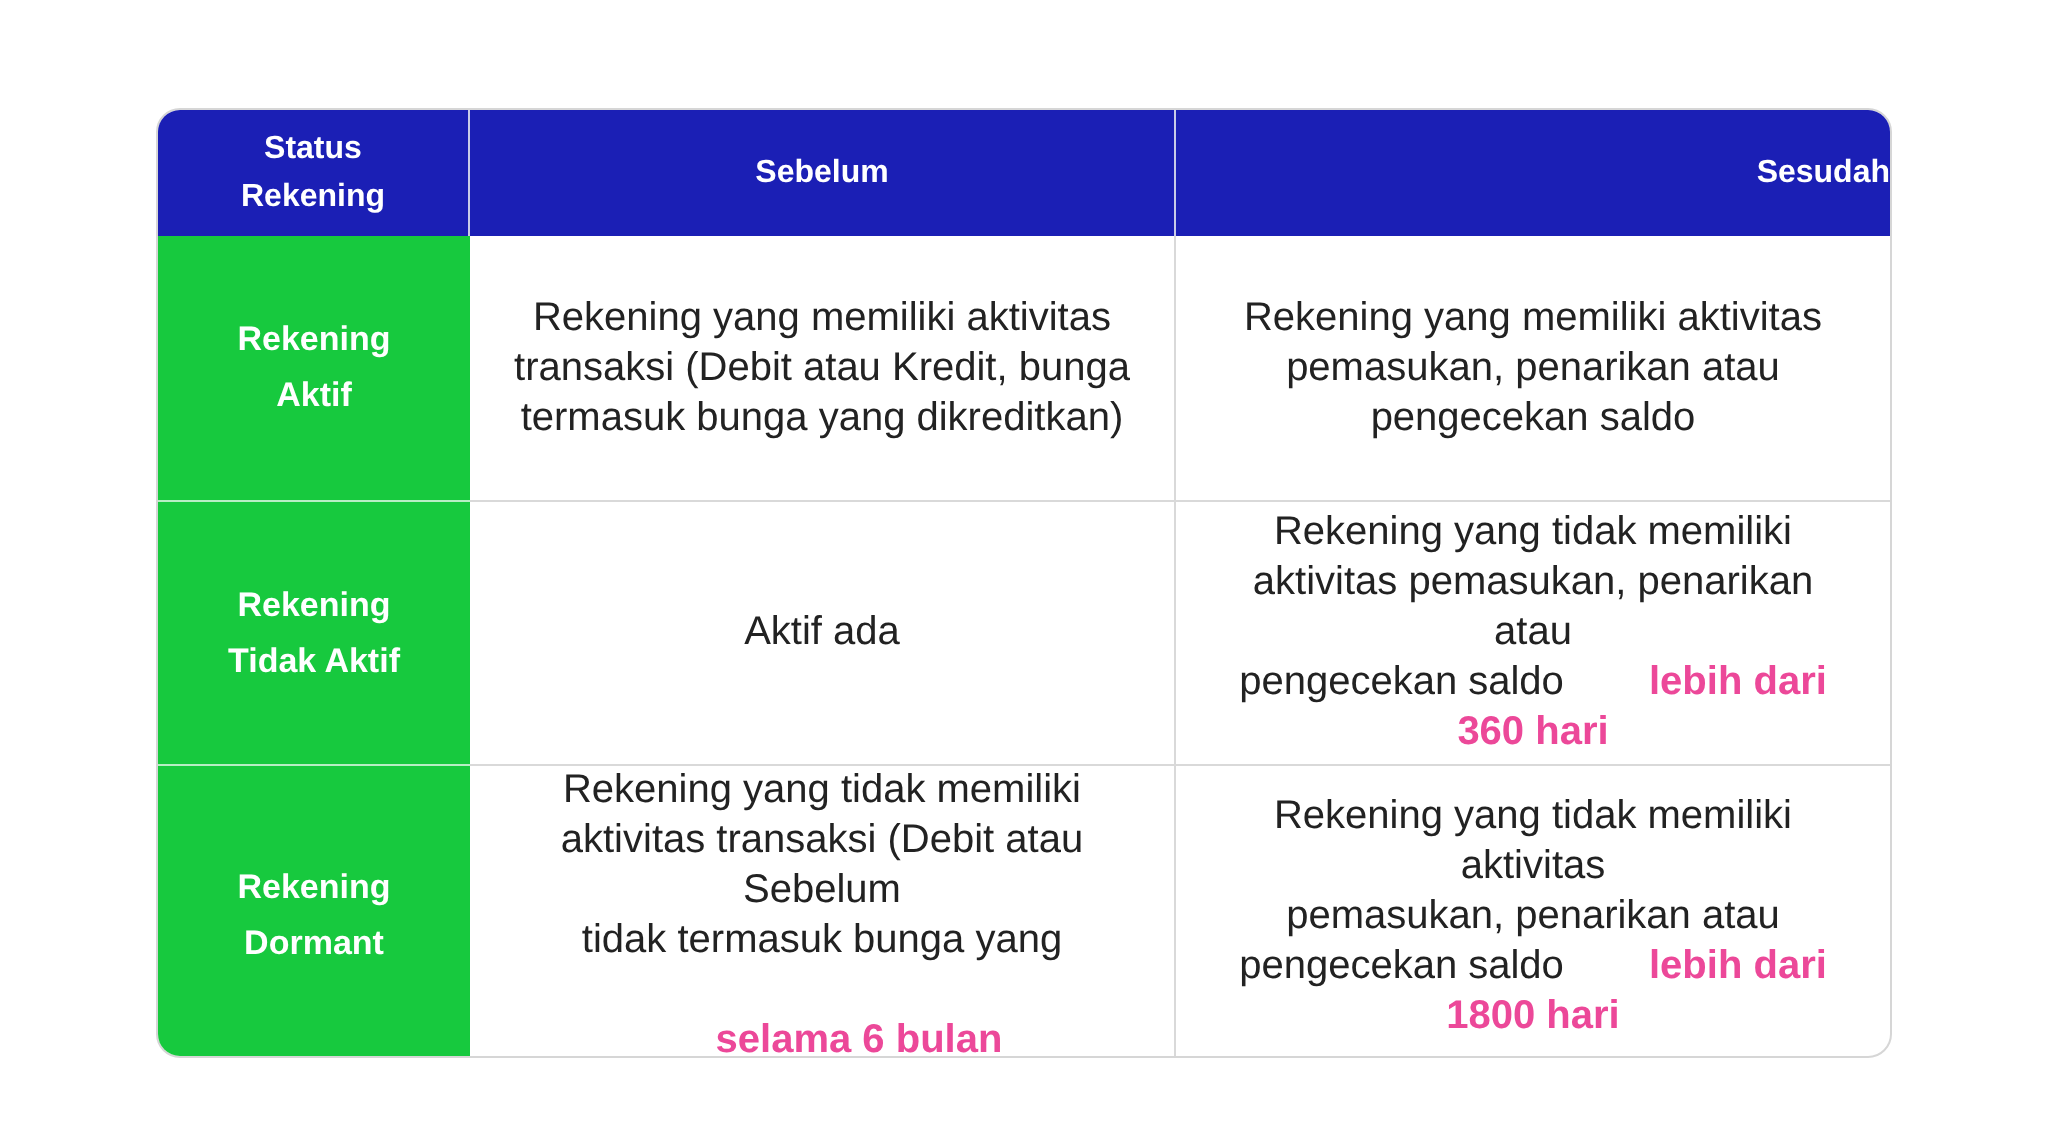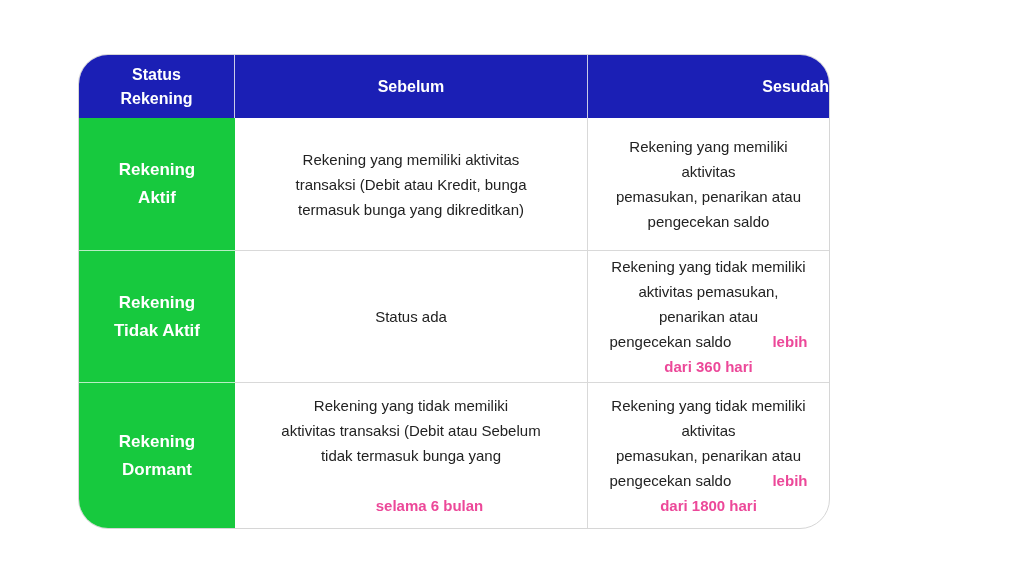--- a/index.html
+++ b/index.html
@@ -1,24 +1,24 @@
 <!DOCTYPE html>
 <html><head>
 <meta charset="utf-8">
 <style>
   html, body { margin:0; padding:0; background:#ffffff; }
   body { width:1024px; height:570px; position:relative; overflow:hidden; font-family:"Liberation Sans", sans-serif; }
-  .tbl { position:absolute; left:78px; top:54px; width:752px; height:475px; border-radius:30px; overflow:hidden; border:1px solid #d6d6d6; box-sizing:border-box; background:#fff; }
+  .tbl { position:absolute; left:78px; top:54px; width:868px; height:475px; border-radius:12px; overflow:hidden; border:1px solid #d6d6d6; box-sizing:border-box; background:#fff; }
   .grid { display:grid; grid-template-columns:156px 353px 1fr; grid-template-rows:63px 133px 132px 1fr; width:100%; height:100%; }
   .cell { display:flex; align-items:center; justify-content:center; text-align:center; box-sizing:border-box; }
   .hd { background:#1b1fb5; color:#fff; font-weight:bold; font-size:16px; line-height:24px; border-right:1px solid #c9cbe8; }
   .hd.last { border-right:none;justify-content:flex-end; }
   .st { background:#17c93e; color:#fff; font-weight:bold; font-size:17px; line-height:28px; border-bottom:1px solid #b8eec4; }
   .st.last { border-bottom:none; }
-  .tx { color:#222; font-size:15px; line-height:25px; padding:0 18px; border-bottom:1px solid #d9d9d9; border-right:1px solid #d9d9d9; }
+  .tx { color:#222; font-size:20px; line-height:25px; padding:0 18px; border-bottom:1px solid #d9d9d9; border-right:1px solid #d9d9d9; }
   .tx.rc { border-right:none; }
   .tx.lr { border-bottom:none; }
   b { font-weight:bold; color:#ec4899;padding-left:37px; }
 </style>
 </head>
 <body>
 
 <div class="tbl">
   <div class="grid">
     <div class="cell hd">
@@ -38,21 +38,21 @@
       <div><span>Rekening yang memiliki aktivitas</span><br><span>transaksi (Debit atau Kredit, bunga</span><br><span>termasuk bunga yang dikreditkan)</span></div>
     </div>
     <div class="cell tx rc">
       <div><span>Rekening yang memiliki aktivitas</span><br><span>pemasukan, penarikan atau</span><br><span>pengecekan saldo</span></div>
     </div>
 
     <div class="cell st">
       <div><span>Rekening</span><br><span>Tidak Aktif</span></div>
     </div>
     <div class="cell tx">
-      <div><span>Status ada</span></div>
+      <div><span>Aktif ada</span></div>
     </div>
     <div class="cell tx rc">
       <div><span>Rekening yang tidak memiliki</span><br><span>aktivitas pemasukan, penarikan atau</span><br><span style="white-space:pre">pengecekan saldo </span><b>lebih dari 360 hari</b></div>
     </div>
 
     <div class="cell st last">
       <div><span>Rekening</span><br><span>Dormant</span></div>
     </div>
     <div class="cell tx lr">
       <div><span>Rekening yang tidak memiliki</span><br><span>aktivitas transaksi (Debit atau Sebelum</span><br><span>tidak termasuk bunga yang</span><br><br><b>selama 6 bulan</b></div>

